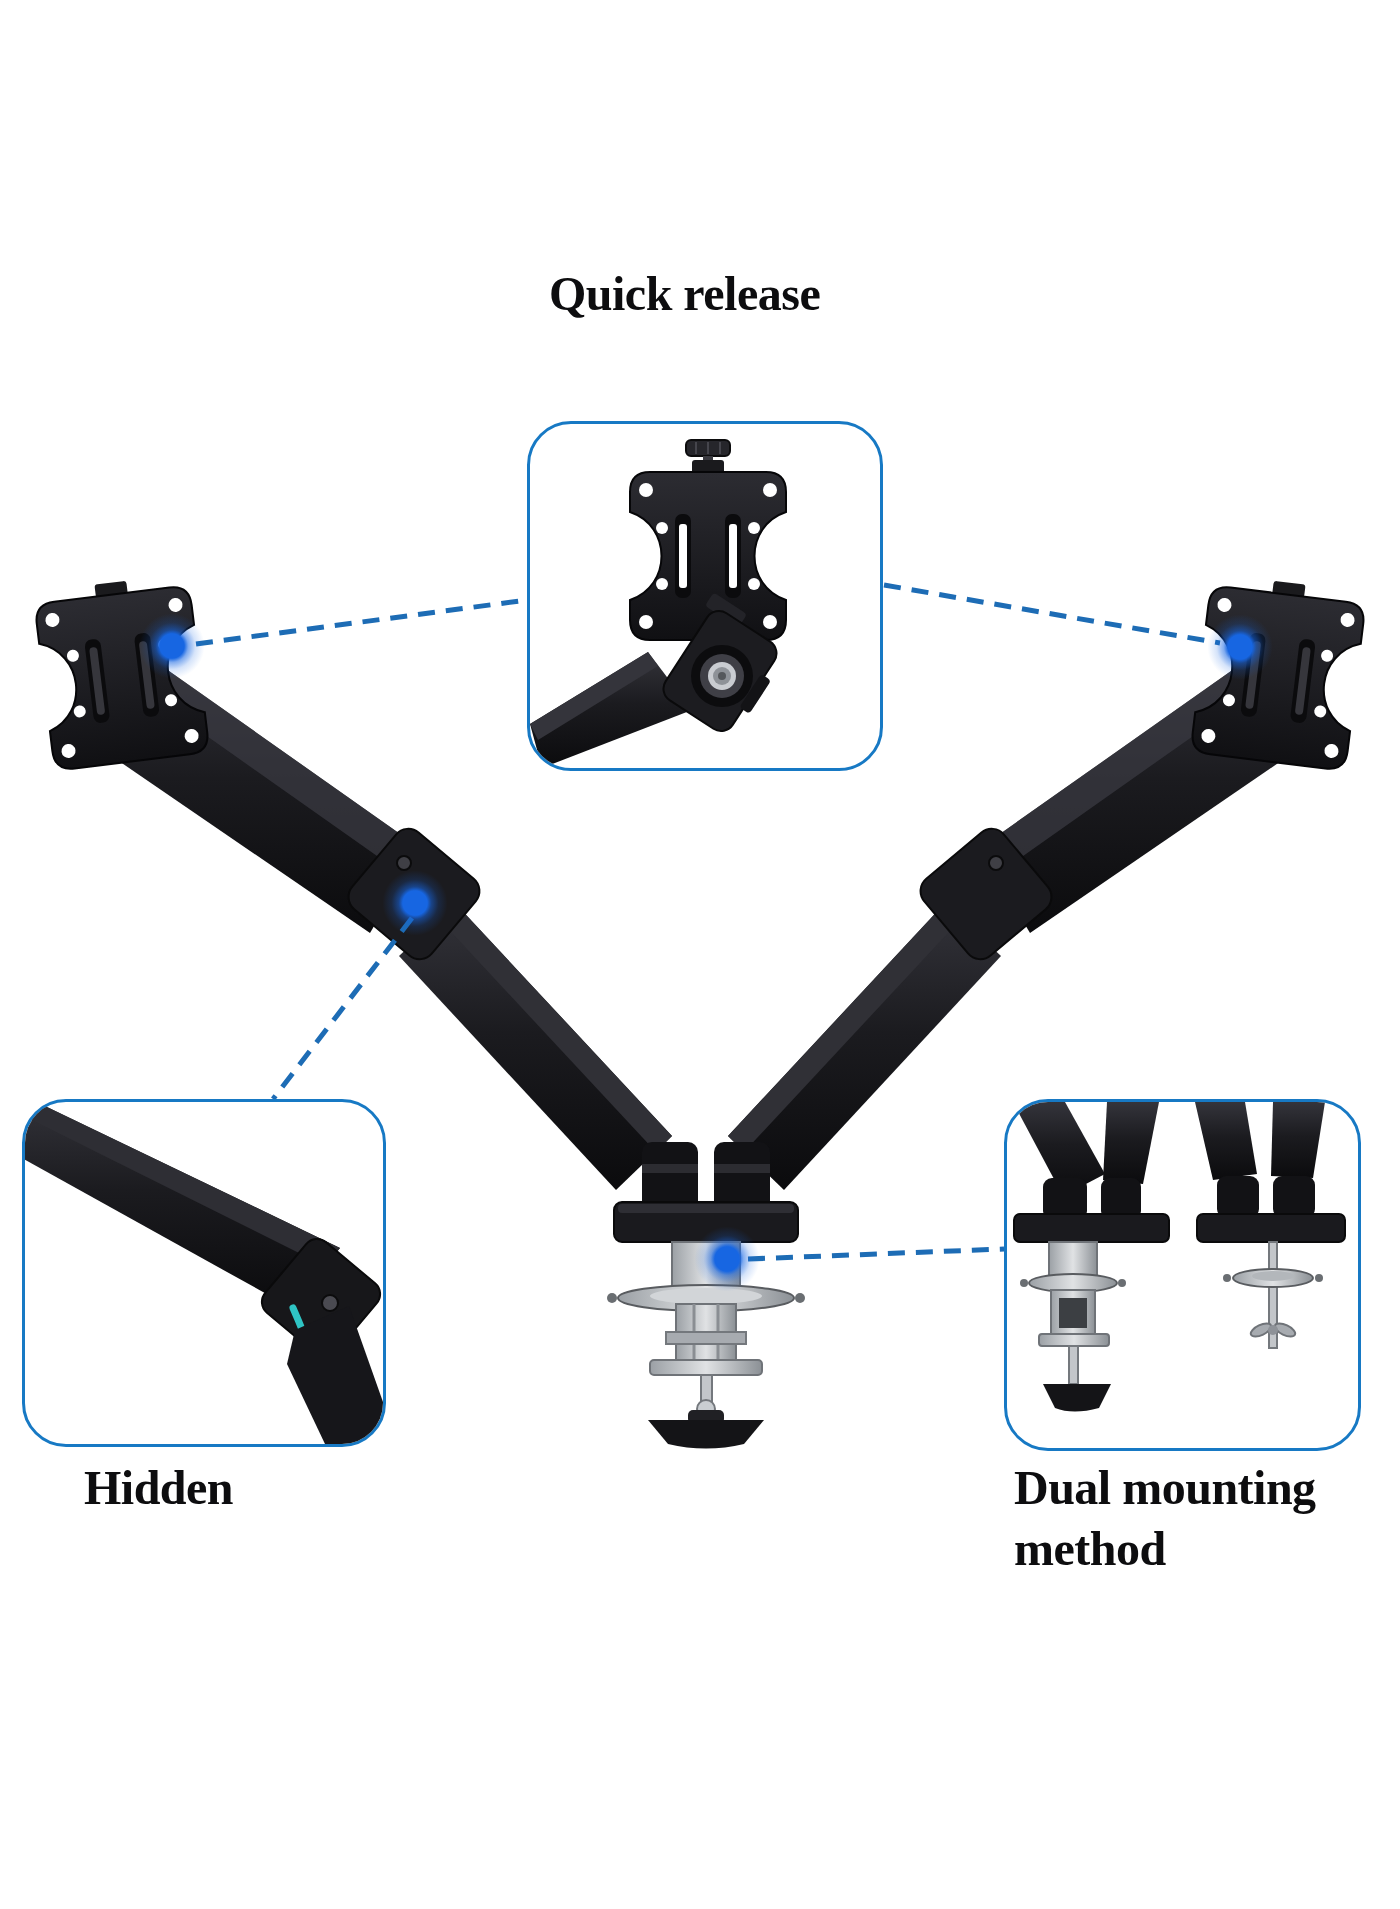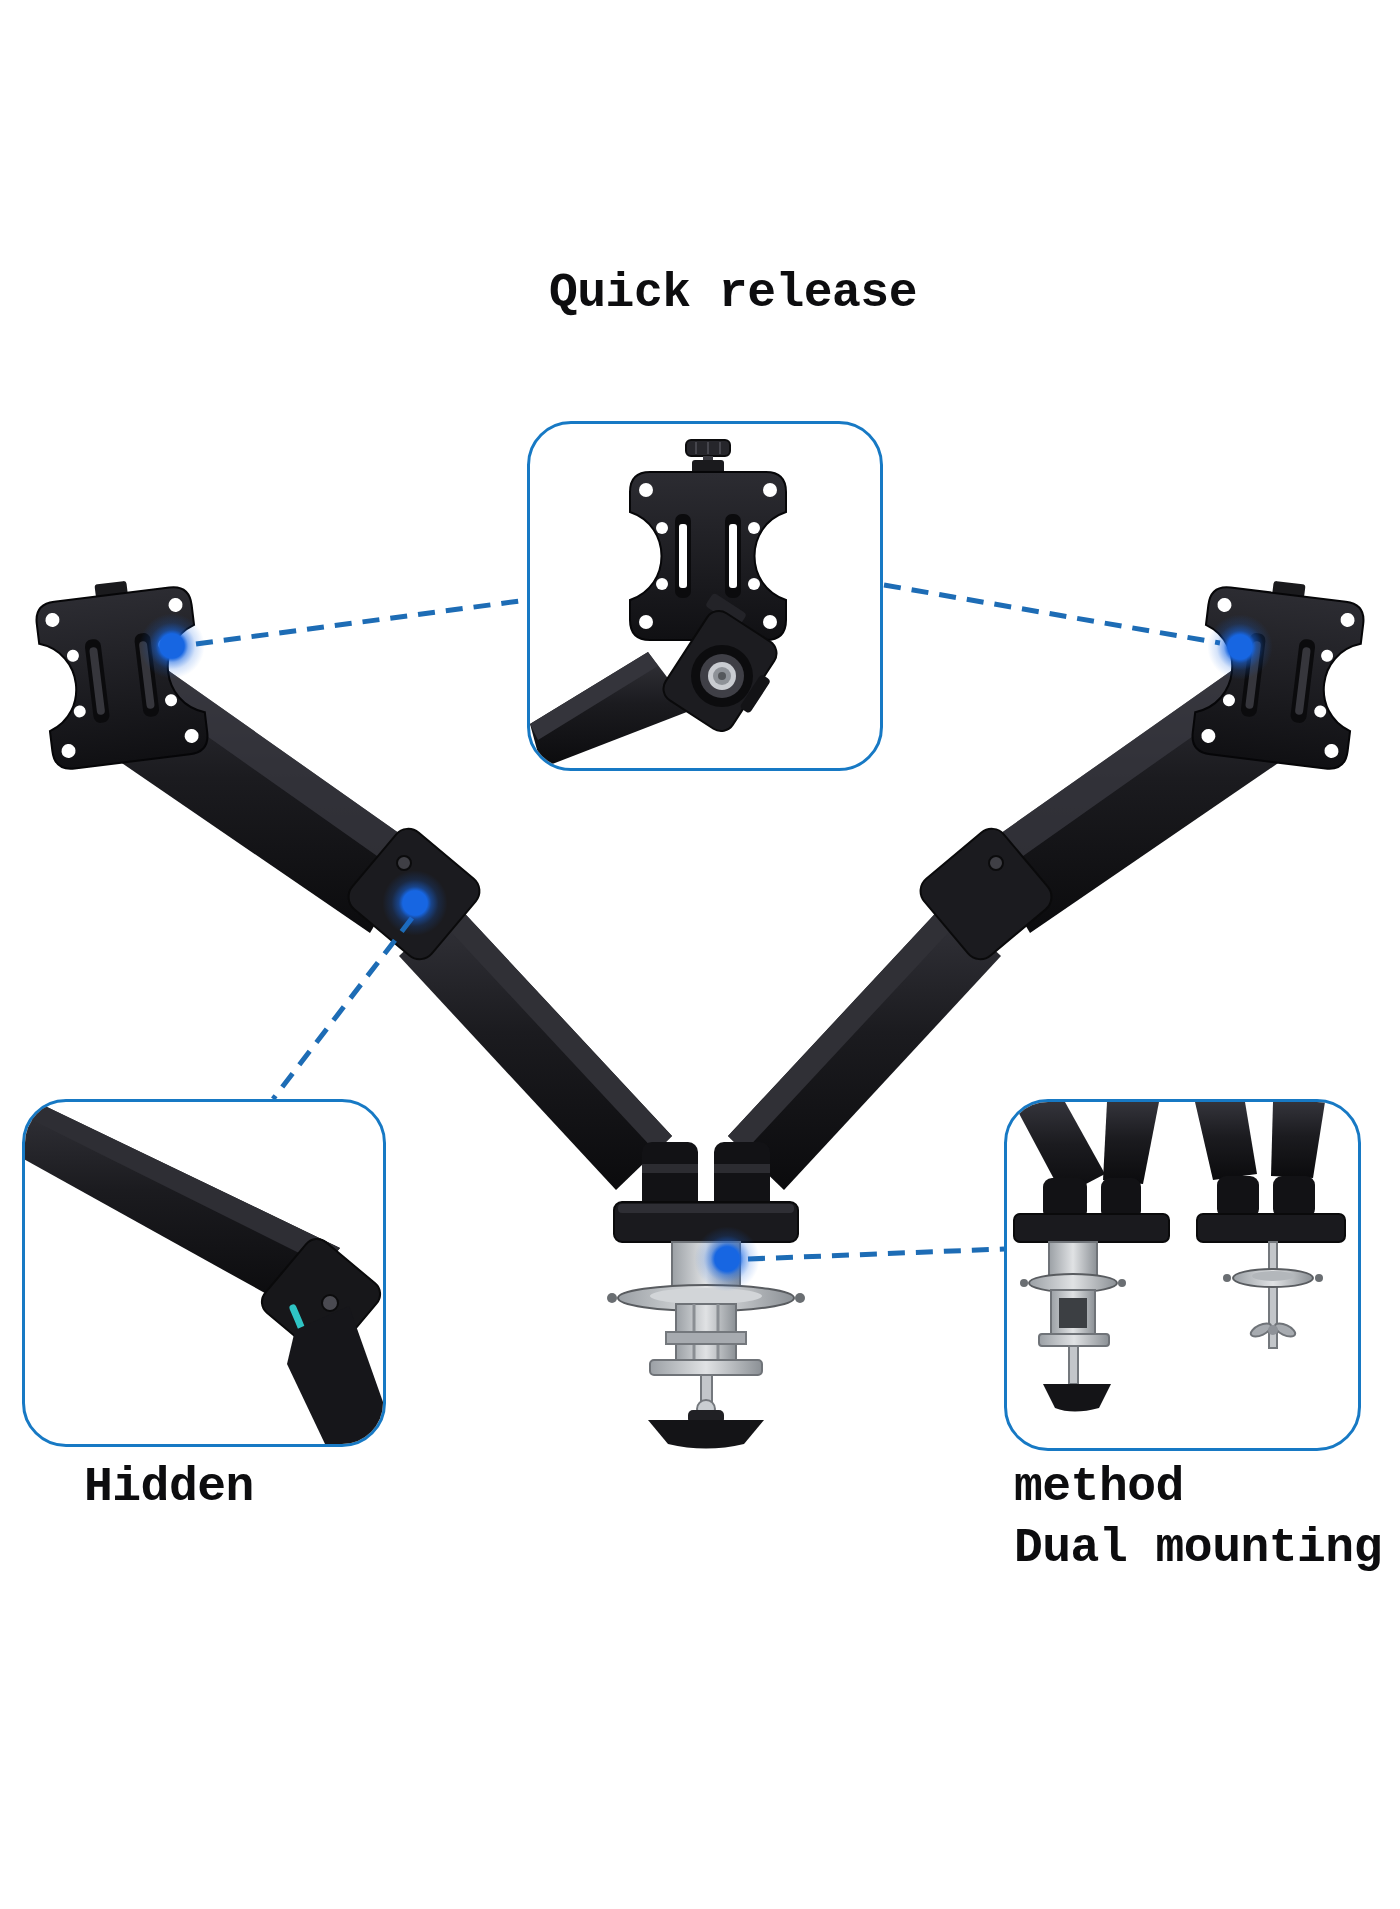--- a/index.html
+++ b/index.html
@@ -1,19 +1,19 @@
 <!DOCTYPE html>
 <html style="--background: #ffffff; --accent: #1779c4; --connector: #1d6cb5; --dot: #1766e2; --cable: #2fc4c4; --text: #0d0d0f; --product_black: #1b1b1f; --metal_silver: #c3c6c9;"><head>
 <meta charset="utf-8">
 <style>
   html,body{margin:0;padding:0;background:#ffffff;}
   .canvas{
     position:relative;width:1400px;height:1909px;overflow:hidden;
     background:var(--background,#ffffff);
-    font-family:Liberation Mono, monospace;
+    font-family:Liberation Serif, serif;
   }
   .art{position:absolute;left:0;top:0;width:1400px;height:1909px;}
   .title{
     position:absolute;margin:0;font-weight:700;
     font-size:48px;line-height:61px;letter-spacing:-0.5px;
     color:var(--text,#0d0d0f);
   }
   .title span{display:block;}
   .title-quick{left:549px;top:263px;}
   .title-hidden{left:84px;top:1457px;text-align:center;}
@@ -256,17 +256,17 @@
   <div class="dot dot-elbow"></div>
   <div class="dot dot-base"></div>
 
   <h2 class="title title-quick">
     <span>Quick release</span>
   </h2>
   <h2 class="title title-hidden">
     <span>Hidden</span>
   </h2>
   <h2 class="title title-dual">
+    <span>Dual mounting</span>
     <span>method</span>
-    <span>Dual mounting</span>
   </h2>
 
 </div>
 
 </body></html>

